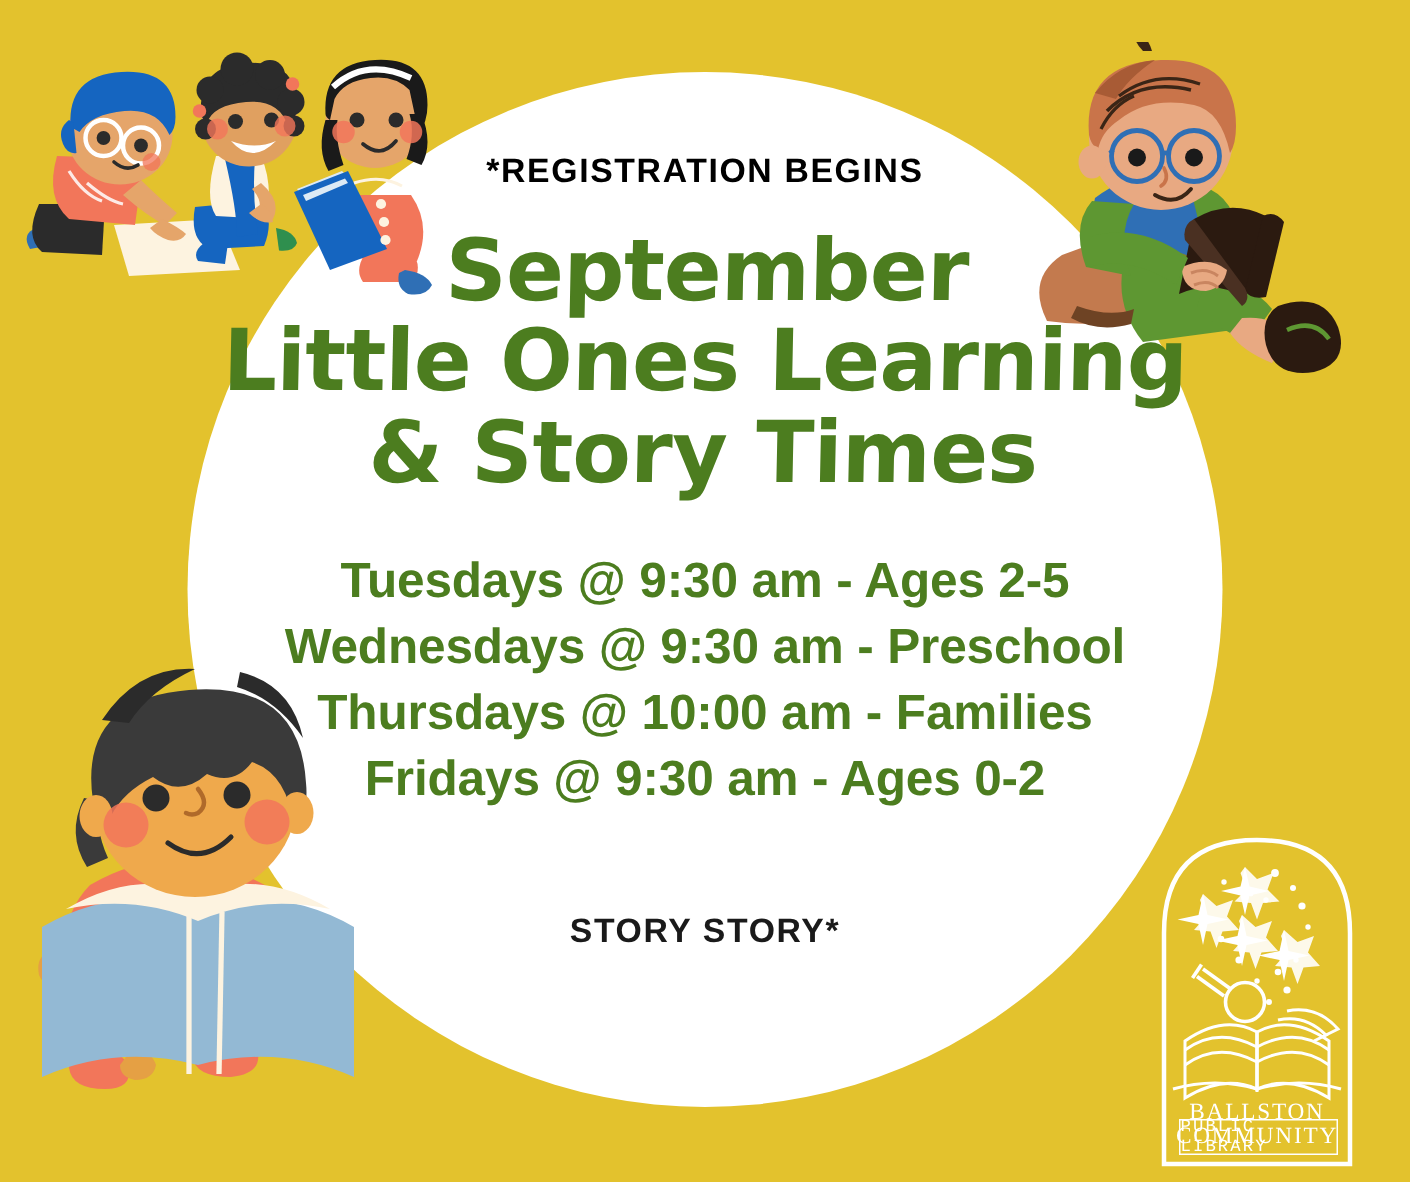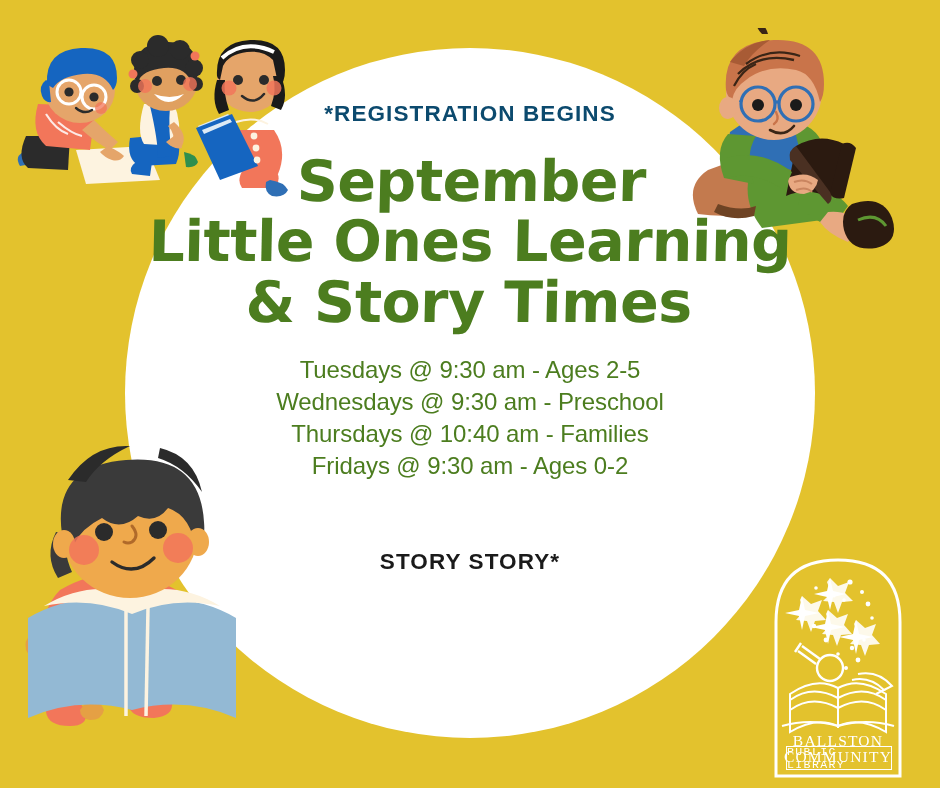--- a/index.html
+++ b/index.html
@@ -32,43 +32,43 @@
     display:flex;flex-direction:column;
     align-items:center;
     text-align:center;
   }
   .reg-top{
     margin-top:52px;
     font-size:22.5px;
     font-weight:bold;
     letter-spacing:1.1px;
     line-height:1.28;
-    color:#0c4a6e;
+    color:#000000;
     width:470px;
   }
   .title{
     margin-top:22px;
     color:#4C7D1F;
     font-family:"DejaVu Sans", sans-serif;
     font-weight:bold;
     font-size:58px;
     line-height:1.06;
     letter-spacing:-0.5px;
     width:680px;
     transform:skewX(-1.2deg);
   }
   .title .l1{font-size:57px;display:block;}
   .title .l2{font-size:57px;display:block;}
   .title .l3{font-size:57px;display:block;}
 
   .schedule{
-    margin-top:22px;
+    margin-top:33px;
     color:#4C7D1F;
-    font-size:24px;
-    font-weight:normal;
+    font-size:33px;
+    font-weight:bold;
     line-height:1.33;
     letter-spacing:-0.1px;
     width:640px;
   }
   .schedule .row{display:block;}
 
   .reg-bottom{
     margin-top:38px;
     font-size:22.5px;
     font-weight:bold;
@@ -322,21 +322,21 @@
 
     <div class="title">
       <span class="l1">September</span>
       <span class="l2">Little Ones Learning</span>
       <span class="l3">&amp; Story Times</span>
     </div>
 
     <div class="schedule">
       <span class="row">Tuesdays @ 9:30 am - Ages 2-5</span>
       <span class="row">Wednesdays @ 9:30 am - Preschool</span>
-      <span class="row">Thursdays @ 10:40 am - Families</span>
+      <span class="row">Thursdays @ 10:00 am - Families</span>
       <span class="row">Fridays @ 9:30 am - Ages 0-2</span>
     </div>
 
     <div class="reg-bottom">
       <br>
       <span>STORY STORY*</span>
     </div>
 
   </div>
 </div>

